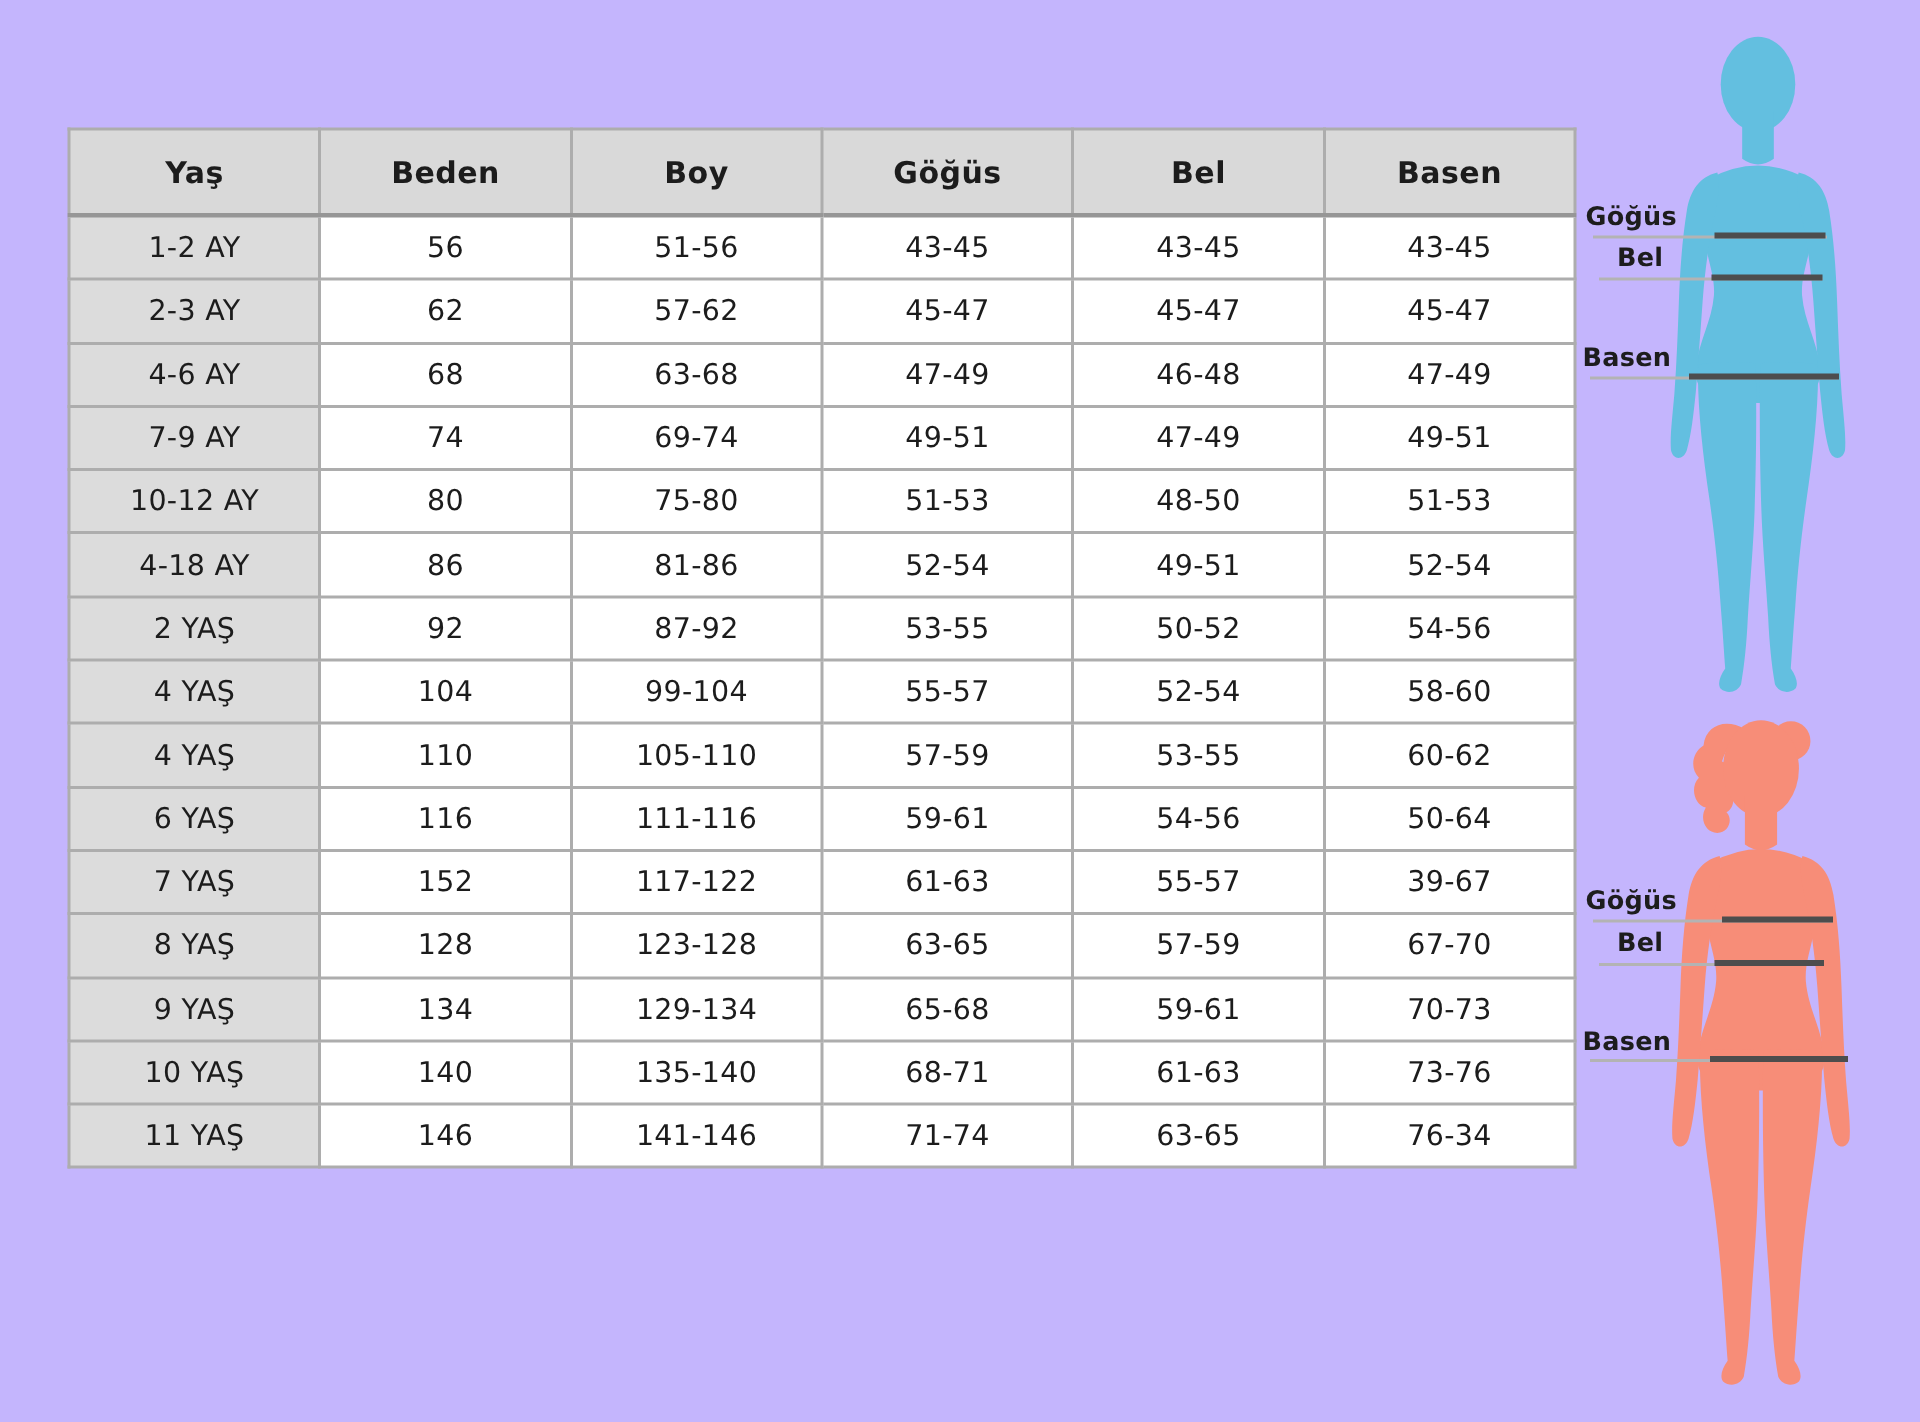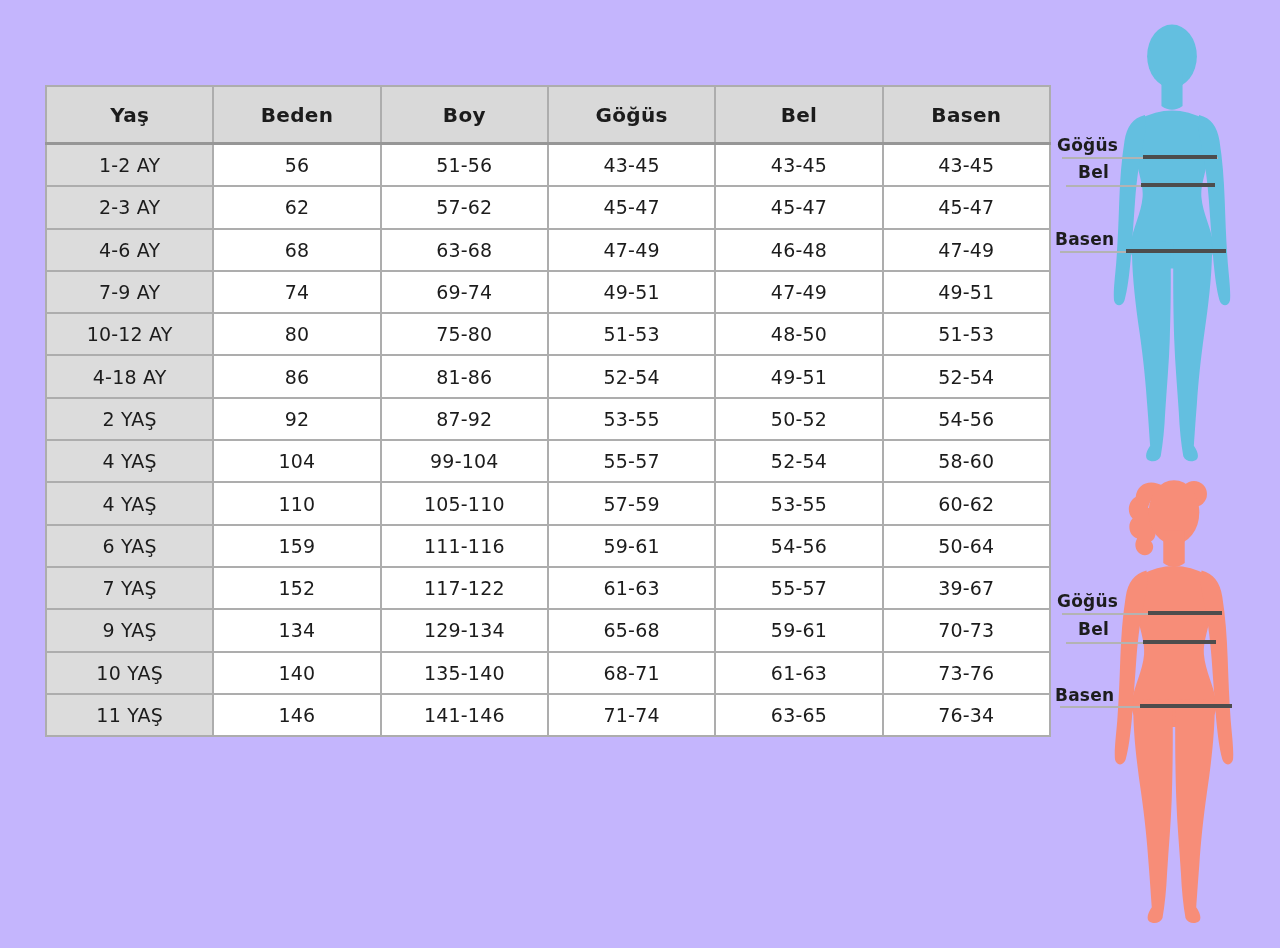--- a/index.html
+++ b/index.html
@@ -148,33 +148,41 @@
         <tr>
           <td>4 YAŞ</td>
           <td>110</td>
           <td>105-110</td>
           <td>57-59</td>
           <td>53-55</td>
           <td>60-62</td>
         </tr>
         <tr>
           <td>6 YAŞ</td>
-          <td>159</td>
+          <td>116</td>
           <td>111-116</td>
           <td>59-61</td>
           <td>54-56</td>
           <td>50-64</td>
         </tr>
         <tr>
           <td>7 YAŞ</td>
           <td>152</td>
           <td>117-122</td>
           <td>61-63</td>
           <td>55-57</td>
           <td>39-67</td>
+        </tr>
+        <tr>
+          <td>8 YAŞ</td>
+          <td>128</td>
+          <td>123-128</td>
+          <td>63-65</td>
+          <td>57-59</td>
+          <td>67-70</td>
         </tr>
         <tr>
           <td>9 YAŞ</td>
           <td>134</td>
           <td>129-134</td>
           <td>65-68</td>
           <td>59-61</td>
           <td>70-73</td>
         </tr>
         <tr>

